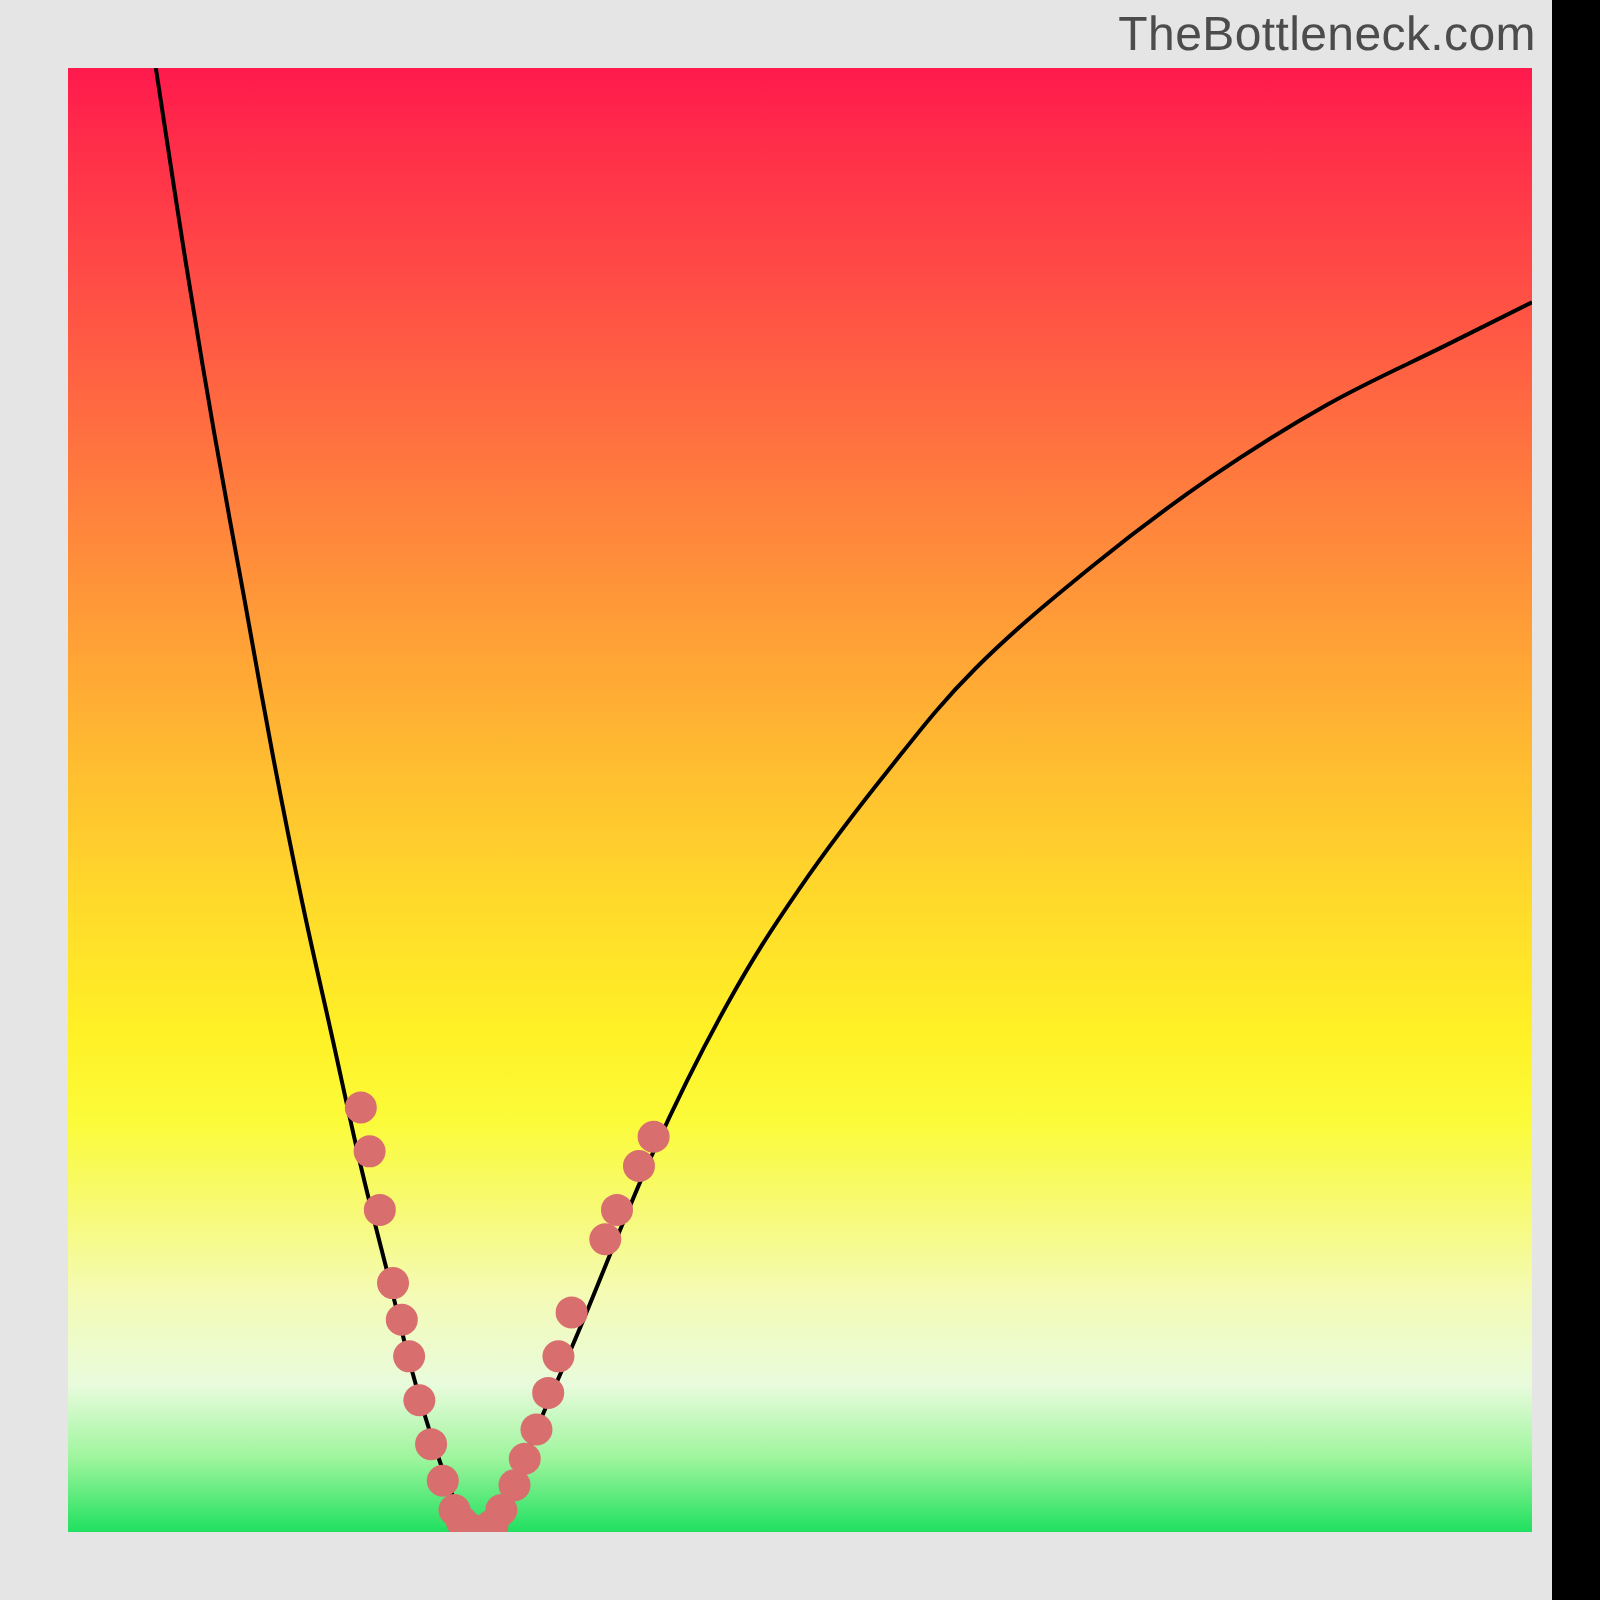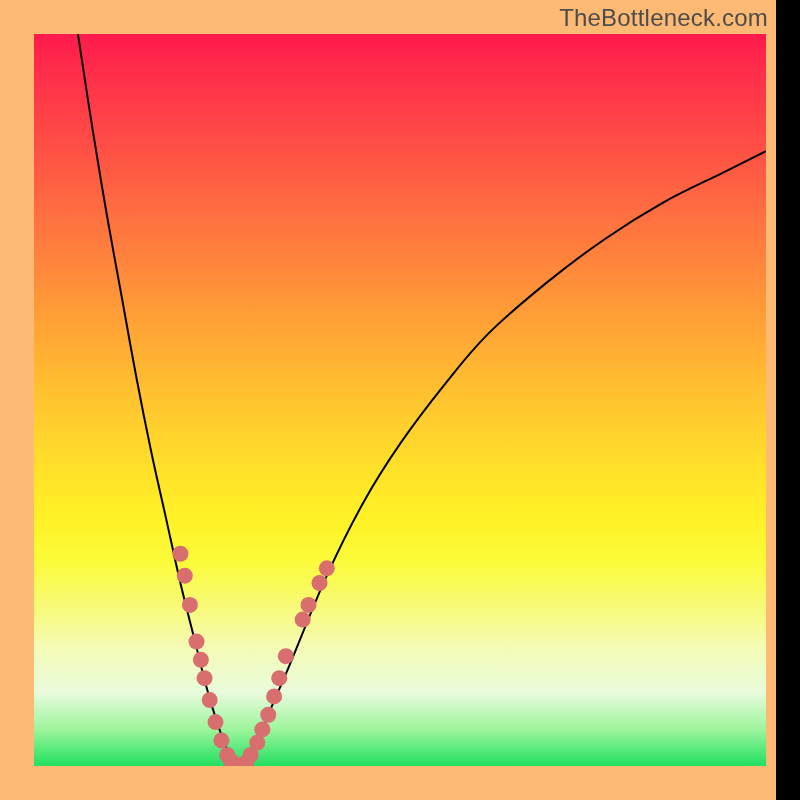--- a/index.html
+++ b/index.html
@@ -10,21 +10,21 @@
     background: #000;
     overflow: hidden;
     font-family: Arial, sans-serif;
   }
   .frame {
     position: absolute;
     top: 0;
     left: 0;
     width: 776px;
     height: 800px;
-    background: #fdba74;
+    background: #e5e5e5;
   }
   .plot-area {
     position: absolute;
     top: 34px;
     left: 34px;
     width: 732px;
     height: 732px;
     background: linear-gradient(to bottom,
       #ff1a4d 0%,
       #ff3049 6%,

